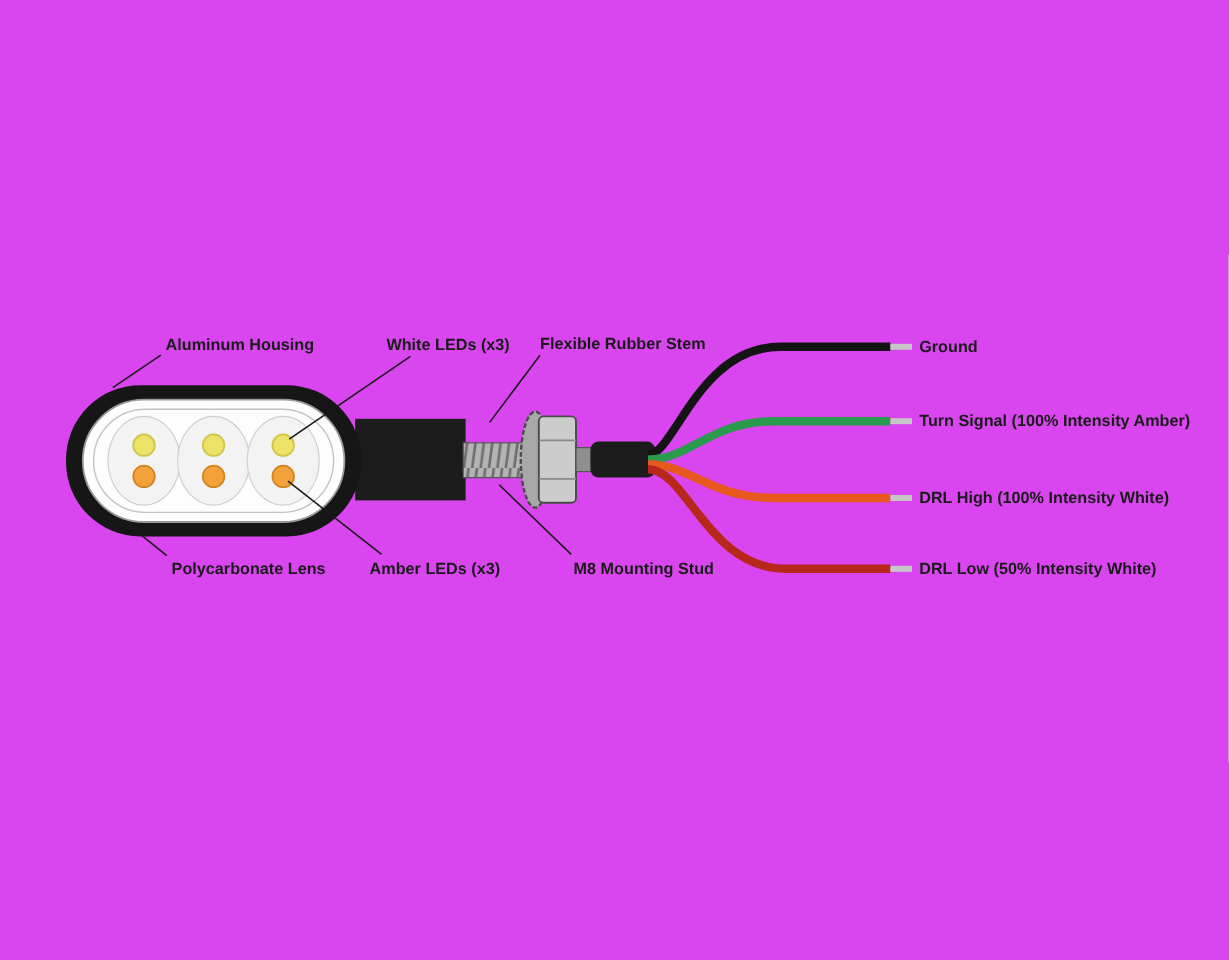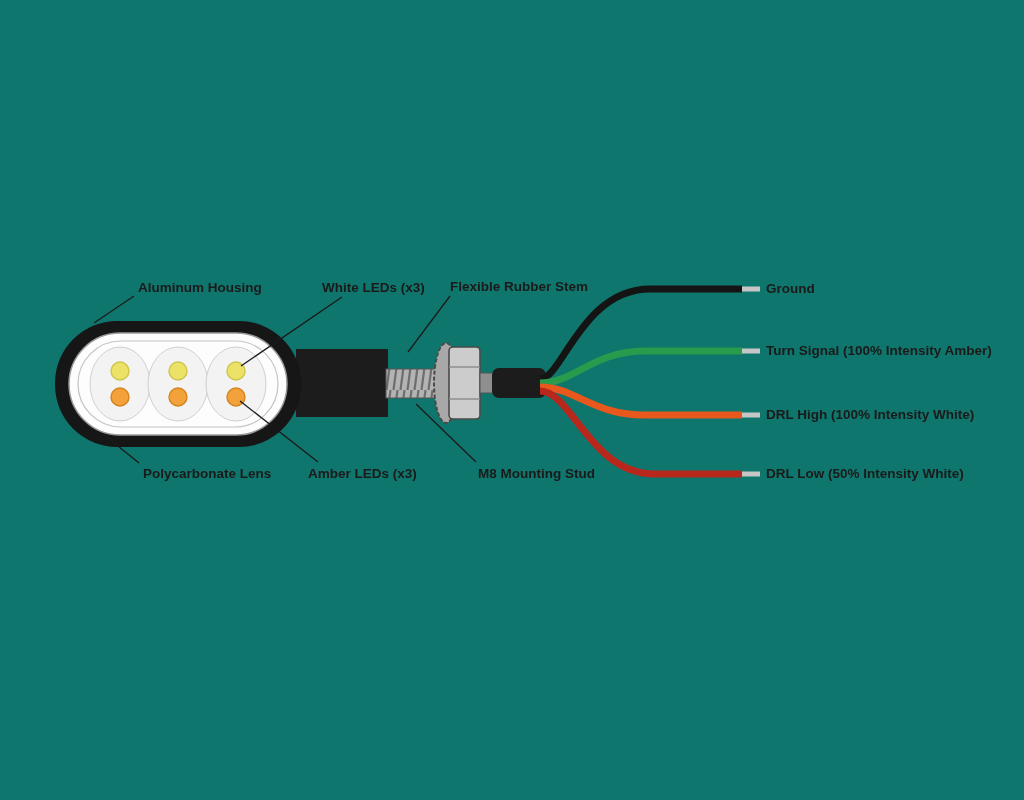--- a/index.html
+++ b/index.html
@@ -1,16 +1,16 @@
 <!DOCTYPE html>
 <html><head>
 <meta charset="utf-8">
 <style>
   html,body{margin:0;padding:0;background:#ffffff;}
-  .stage{position:relative;width:1024px;height:800px;background:#0f766e;overflow:hidden;
+  .stage{position:relative;width:1024px;height:800px;background:#d946ef;overflow:hidden;
          font-family:"Liberation Sans",sans-serif;}
   svg{position:absolute;left:0;top:0;}
   text.part-label{font-family:"Liberation Sans",sans-serif;font-size:13.5px;font-weight:bold;fill:#1a1a1a;}
   text.wire-label{font-family:"Liberation Sans",sans-serif;font-size:13.5px;font-weight:bold;fill:#1a1a1a;}
   .leader{stroke:#1a1a1a;stroke-width:1.3;fill:none;}
   .wire{fill:none;stroke-width:7;stroke-linecap:butt;}
   .wire-tip{fill:none;stroke:#c6c6c6;stroke-width:5;stroke-linecap:butt;}
 </style>
 </head>
 <body>

